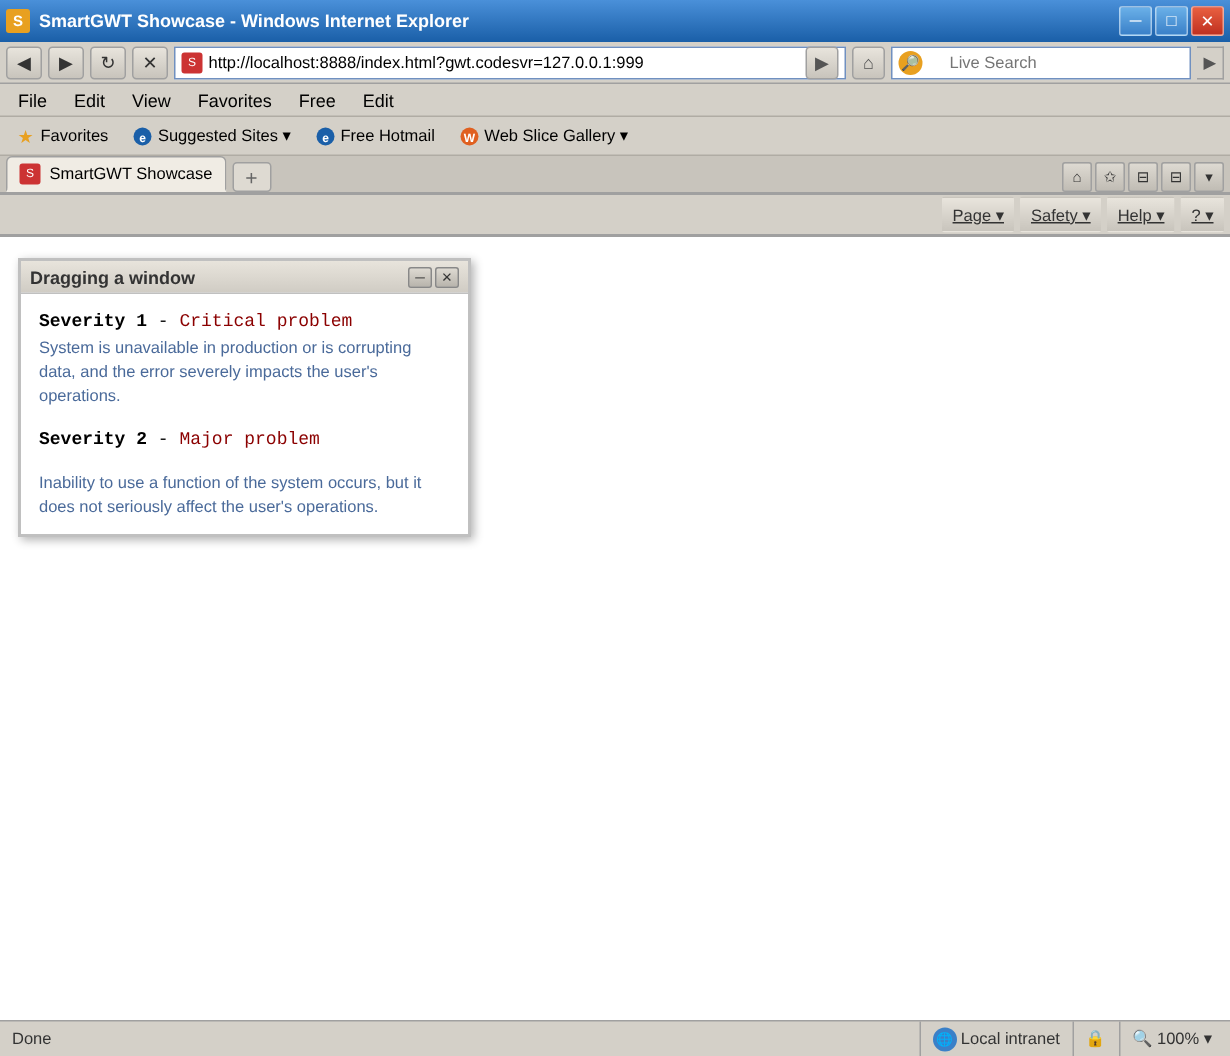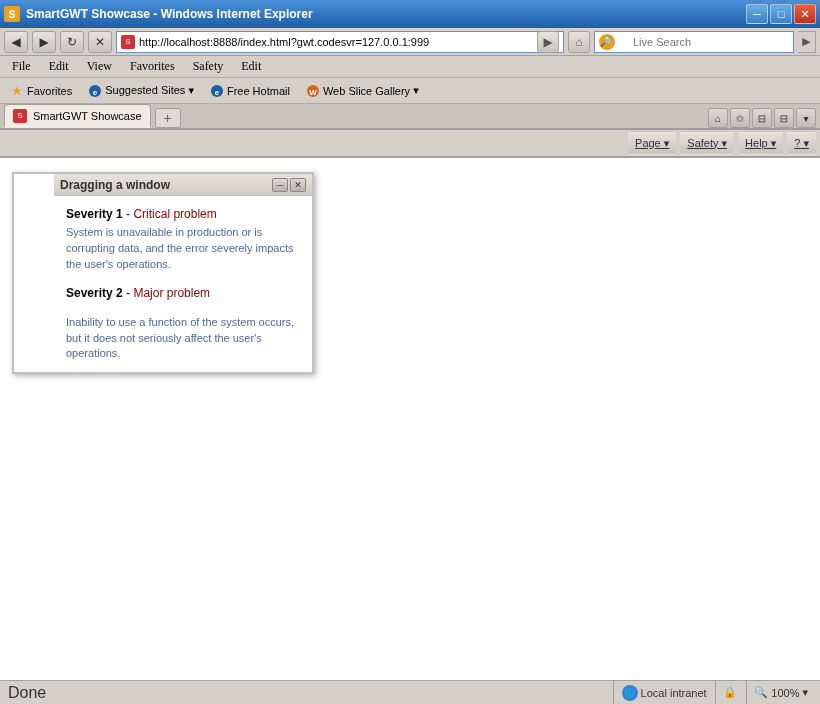--- a/index.html
+++ b/index.html
@@ -134,21 +134,20 @@
 
     
     #menu-bar {
       background: #d4d0c8;
       height: 22px;
       display: flex;
       align-items: center;
       padding: 0 4px;
       gap: 2px;
       border-bottom: 1px solid #b0aca4;
-      font-family: Liberation Serif, serif;
     }
     .menu-item {
       padding: 2px 8px;
       font-size: 12px;
       cursor: pointer;
       border-radius: 2px;
     }
 
     
     #favorites-bar {
@@ -254,21 +253,20 @@
 
     
     #drag-window {
       position: absolute;
       top: 14px;
       left: 12px;
       width: 302px;
       background: #fff;
       border: 2px solid #c0c0c0;
       box-shadow: 2px 2px 6px rgba(0,0,0,0.3);
-      padding-left: 40px;
     }
     #drag-window-titlebar {
       background: linear-gradient(to bottom, #e8e4dc, #d0ccc4);
       height: 22px;
       display: flex; align-items: center; justify-content: space-between;
       padding: 0 6px;
       border-bottom: 1px solid #c0c0c0;
       cursor: move;
     }
     #drag-window-title {
@@ -285,39 +283,39 @@
       cursor: pointer;
       display: flex; align-items: center; justify-content: center;
       font-size: 9px; color: #333;
     }
     #drag-window-content {
       padding: 10px 12px;
       line-height: 1.45;
     }
     .severity-block { margin-bottom: 12px; }
     .severity-block:last-child { margin-bottom: 0; }
-    .severity-title { font-size: 12px; }
+    .severity-title { font-size: 12px; font-family: Liberation Mono, monospace; }
     .severity-title strong { font-weight: bold; color: #000; }
     .severity-title .sev-label { color: #8b0000; }
     .severity-desc { font-size: 11px; color: #4a6a9a; margin-top: 2px; }
 
     
     #status-bar {
       position: absolute;
       bottom: 0;
       left: 0;
       width: 820px;
       background: #d4d0c8;
       height: 24px;
       display: flex; align-items: center;
       border-top: 1px solid #a0a0a0;
       padding: 0 4px;
     }
     #status-text {
-      font-size: 16px; color: #333;
+      font-size: 11px; color: #333;
       padding: 0 4px;
       flex: 1;
     }
     .status-icon-area {
       display: flex; align-items: center; gap: 3px;
       font-size: 11px; color: #333;
       border-left: 1px solid #a0a0a0;
       padding: 0 8px;
       height: 100%;
     }
@@ -376,21 +374,21 @@
     <input type="text" placeholder="Live Search" style="">
   </div>
   <div class="search-go-btn">▶</div>
 </div>
 
 <div id="menu-bar">
   <span class="menu-item">File</span>
   <span class="menu-item">Edit</span>
   <span class="menu-item">View</span>
   <span class="menu-item">Favorites</span>
-  <span class="menu-item">Safety</span>
+  <span class="menu-item">Free</span>
   <span class="menu-item">Edit</span>
 </div>
 
 <div id="favorites-bar">
   <div class="fav-item">
     <div class="fav-icon fav-star">★</div>
     <span>Favorites</span>
   </div>
   <div class="fav-item">
     <div class="fav-icon">

